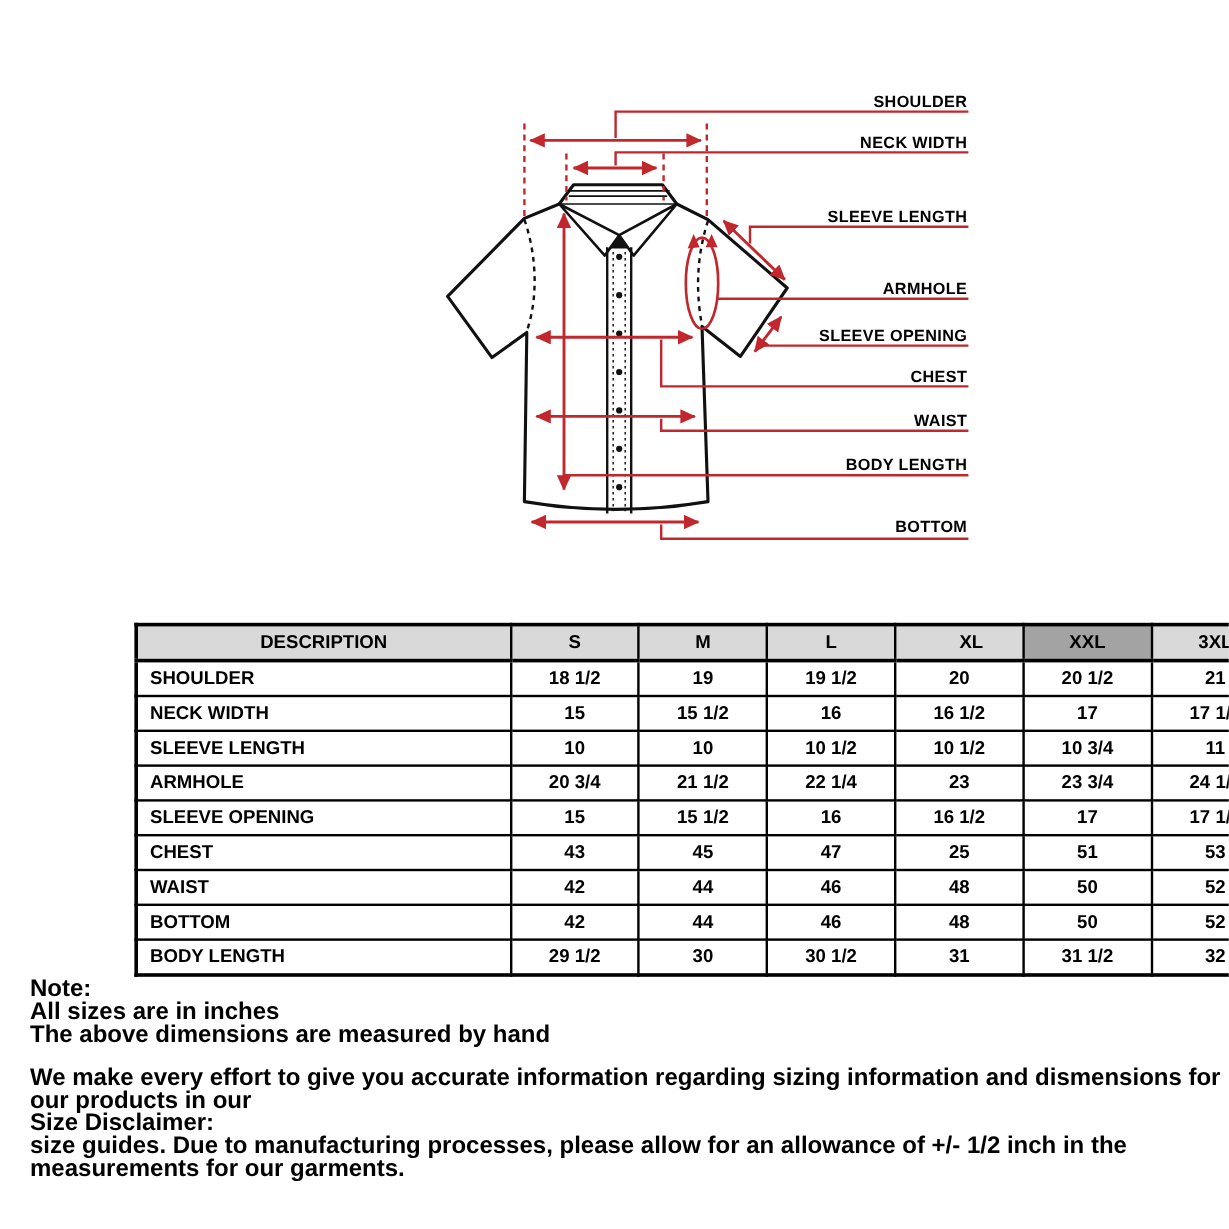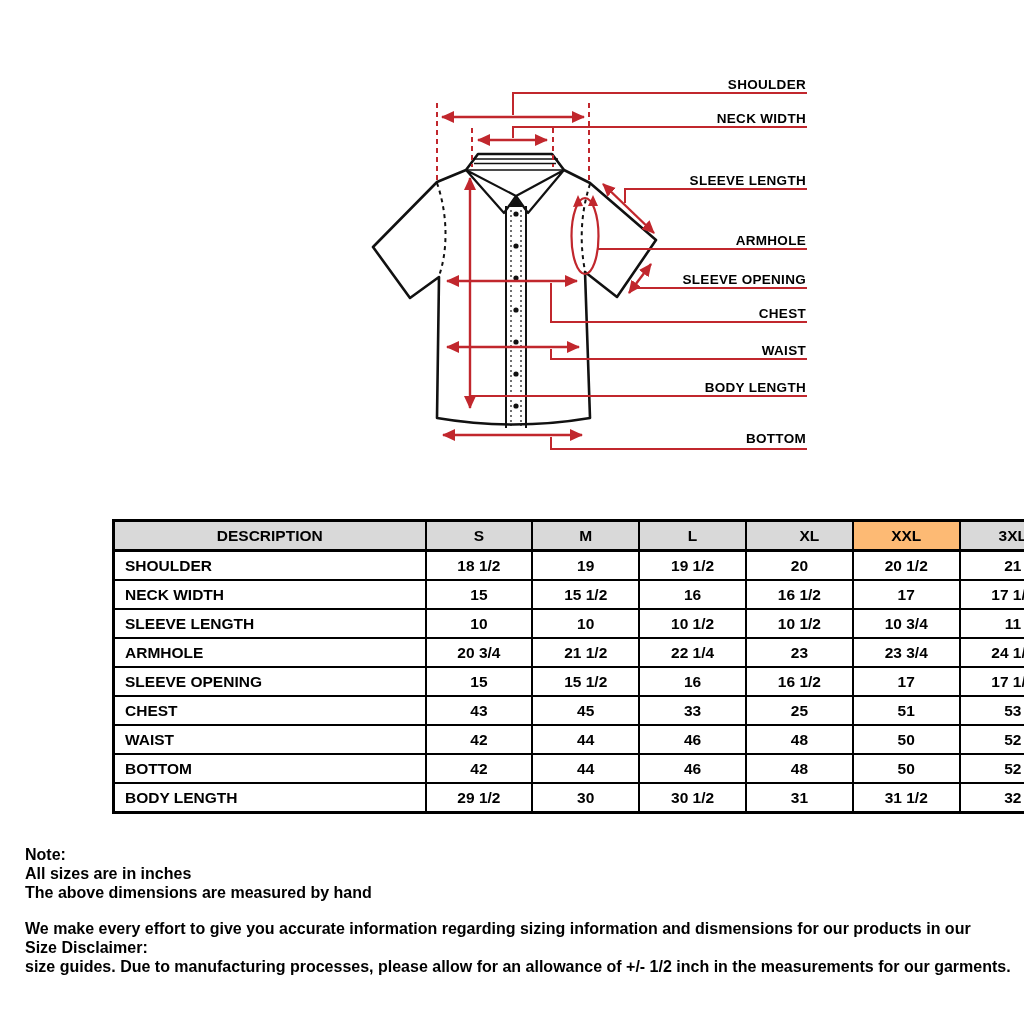--- a/index.html
+++ b/index.html
@@ -10,21 +10,21 @@
               font-size:13.5px;letter-spacing:.3px;fill:#000;}
   .size-table{position:absolute;left:112px;top:519px;width:956px;
               border-collapse:collapse;table-layout:fixed;
               border:3px solid #000;}
   .size-table th,.size-table td{border:2px solid #000;height:27px;
               font-size:15.5px;font-weight:bold;text-align:center;
               padding:0;white-space:nowrap;}
   .size-table th{border-bottom:3px solid #000;}
   .size-table td.rowlabel{text-align:left;padding-left:10px;}
   .size-table col.desc{width:312px;}
-  .notes{position:absolute;left:25px;top:845px;font-size:16px;
+  .notes{position:absolute;left:25px;top:815px;font-size:20px;
          font-weight:bold;line-height:19px;}
   .notes .gap{height:17px;}
 </style>
 </head>
 <body>
 
 <svg class="diagram-svg" viewBox="0 0 1024 470">
   <defs>
     <marker id="ah" markerUnits="userSpaceOnUse" markerWidth="14" markerHeight="13" refX="12" refY="6" orient="auto-start-reverse">
       <path d="M0,0 L13,6 L0,12 Z" fill="#C1272D"></path>
@@ -107,21 +107,21 @@
       <col>
       <col>
     </colgroup>
   <thead>
     <tr id="size-table-header-row">
         <th style="background: rgb(217, 217, 217);">DESCRIPTION</th>
         <th style="background: rgb(217, 217, 217);">S</th>
         <th style="background: rgb(217, 217, 217);">M</th>
         <th style="background: rgb(217, 217, 217);">L</th>
         <th style="background: rgb(217, 217, 217); padding-left: 20px;">XL</th>
-        <th style="background: #fdba74;">XXL</th>
+        <th style="background: #a3a3a3;">XXL</th>
         <th style="background: rgb(217, 217, 217);">3XL</th>
       </tr>
   </thead>
   <tbody id="size-table-body">
       <tr>
         <td class="rowlabel">SHOULDER</td>
         <td>18 1/2</td>
         <td>19</td>
         <td>19 1/2</td>
         <td>20</td>
@@ -161,21 +161,21 @@
         <td>15 1/2</td>
         <td>16</td>
         <td>16 1/2</td>
         <td>17</td>
         <td>17 1/2</td>
       </tr>
       <tr>
         <td class="rowlabel">CHEST</td>
         <td>43</td>
         <td>45</td>
-        <td>33</td>
+        <td>47</td>
         <td>25</td>
         <td>51</td>
         <td>53</td>
       </tr>
       <tr>
         <td class="rowlabel">WAIST</td>
         <td>42</td>
         <td>44</td>
         <td>46</td>
         <td>48</td>

